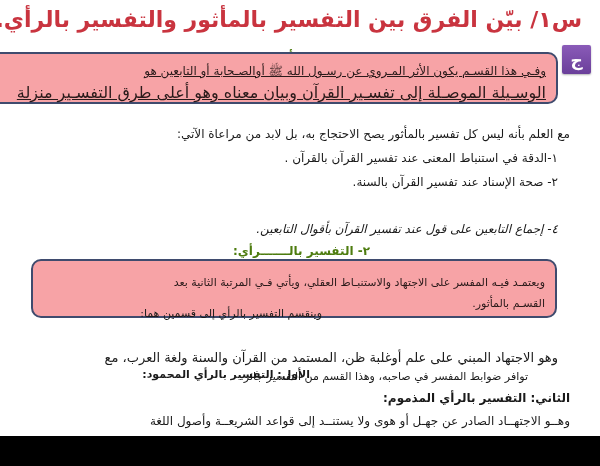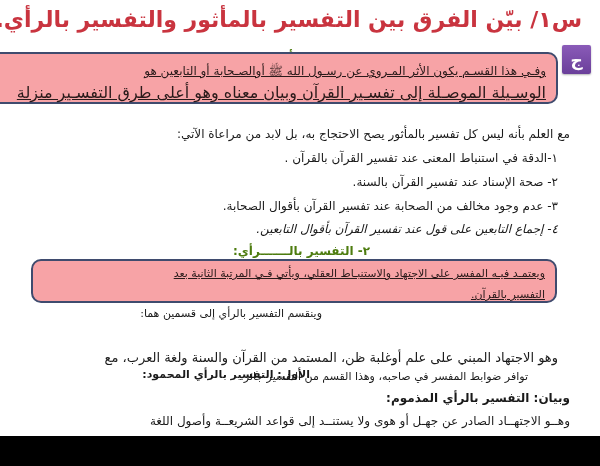--- a/index.html
+++ b/index.html
@@ -39,31 +39,30 @@
   <div class="heading" style="top:50px; right:210px;">١- التفسير بالمأثور:</div>
 
   <div class="box" style="top:52px; right:42px; width:581px; height:52px;text-decoration:underline;">
     <div style="white-space:nowrap; font-size:12px;">وفـي هذا القسـم يكون الأثر المـروي عن رسـول الله ﷺ أوالصـحابة أو التابعين هو</div>
     <div style="white-space:nowrap; font-size:16px; margin-top:-4px;">الوسـيلة الموصـلة إلى تفسـير القرآن وبيان معناه وهو أعلى طرق التفسـير منزلة</div>
   </div>
 
   <div class="line" style="top:127px; right:30px;">مع العلم بأنه ليس كل تفسير بالمأثور يصح الاحتجاج به، بل لابد من مراعاة الآتي:</div>
   <div class="line" style="top:151px; right:42px;">١-الدقة في استنباط المعنى عند تفسير القرآن بالقرآن .</div>
   <div class="line" style="top:175px; right:42px;">٢- صحة الإسناد عند تفسير القرآن بالسنة.</div>
-  <div class="line" style="top:199px; right:42px;">٣- عدم وجود مخالف من الصحابة عند تفسير القرآن بأقوال الصحابة.</div>
   <div class="line" style="top:222px; right:42px;font-style:italic;">٤- إجماع التابعين على قول عند تفسير القرآن بأقوال التابعين.</div>
 
   <div class="heading" style="top:244px; right:230px; font-size:12px;">٢- التفسير بالـــــــرأي:</div>
 
-  <div class="box" style="top:259px; right:43px; width:526px; height:44px; line-height:21px; padding-top:2px;text-decoration:underline;">
+  <div class="box" style="top:259px; right:43px; width:526px; height:59px; line-height:21px; padding-top:11px;">
     <div style="white-space:nowrap; font-size:11px;">ويعتمـد فيـه المفسر على الاجتهاد والاستنبـاط العقلي، ويأتي فـي المرتبة الثانية بعد</div>
-    <div style="white-space:nowrap; font-size:11px;">التفسير بالقرآن.</div>
+    <div style="white-space:nowrap; font-size:11px;">القسـم بالمأثور.</div>
   </div>
 
   <div class="line" style="top:307px; right:278px; font-size:11px;">وينقسم التفسير بالرأي إلى قسمين هما:</div>
   <div class="line bold" style="top:329px; right:290px; font-size:11px;margin-top:39px;">الأول: التفسير بالرأي المحمود:</div>
   <div class="line" style="top:350px; right:42px; font-size:13px;">وهو الاجتهاد المبني على علم أوغلبة ظن، المستمد من القرآن والسنة ولغة العرب، مع</div>
   <div class="line" style="top:370px; right:72px; font-size:11px;">توافر ضوابط المفسر في صاحبه، وهذا القسم من التفسير جائز.</div>
-  <div class="line bold" style="top:391px; right:30px;">وبيان: التفسير بالرأي المذموم:</div>
+  <div class="line bold" style="top:391px; right:30px;">الثاني: التفسير بالرأي المذموم:</div>
   <div class="line" style="top:414px; right:30px;">وهــو الاجتهــاد الصادر عن جهـل أو هوى ولا يستنــد إلى قواعد الشريعــة وأصول اللغة</div>
 </div>
 
 <div class="bottom-bar"></div>
 
 </body></html>

